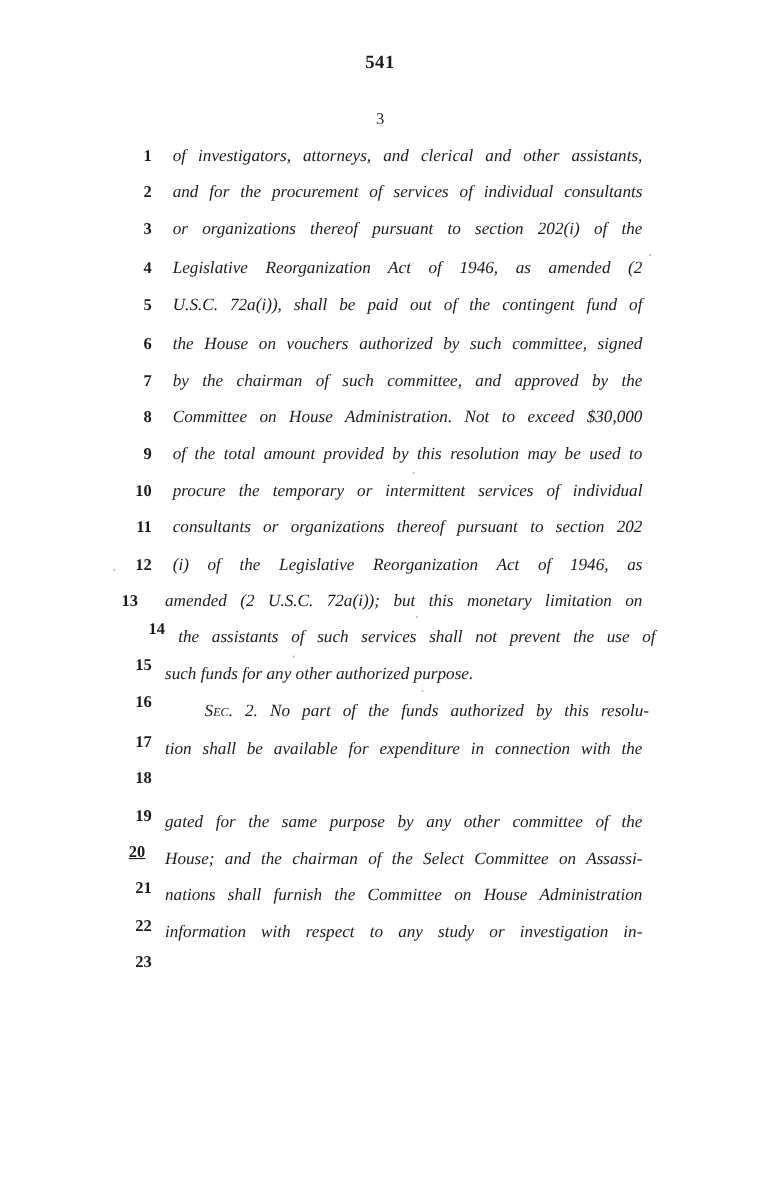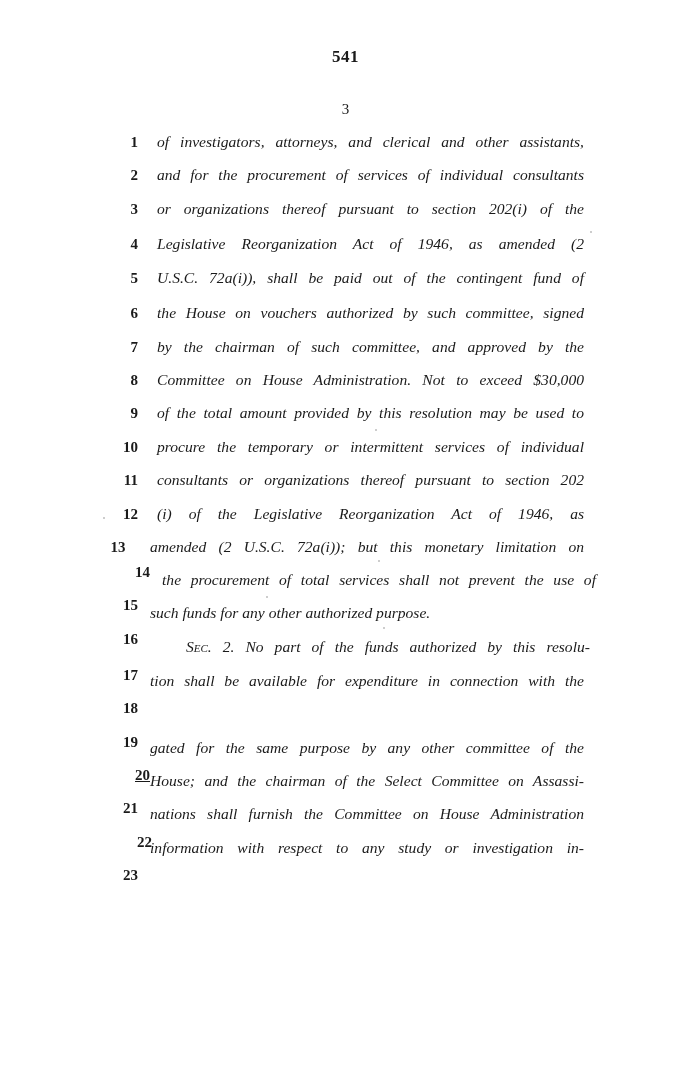--- a/index.html
+++ b/index.html
@@ -134,21 +134,21 @@
       <div class="line" style="top: 503px;">
         <span class="line-number" style="left: 98px; top: 0px;">12</span>
         <span class="line-text justify" style="left: 157px; width: 427px;">(i) of the Legislative Reorganization Act of 1946, as</span>
       </div>
       <div class="line" style="top: 536px;">
         <span class="line-number" style="left: 98px; top: 0px; text-align: center;">13</span>
         <span class="line-text justify" style="left: 150px; width: 434px;">amended (2 U.S.C. 72a(i)); but this monetary limitation on</span>
       </div>
       <div class="line" style="top: 569px; margin-left: 12px;">
         <span class="line-number" style="left: 98px; top: -8px;">14</span>
-        <span class="line-text justify" style="left: 150px; width: 434px;">the procurement of total services shall not prevent the use of</span>
+        <span class="line-text justify" style="left: 150px; width: 434px;">the assistants of such services shall not prevent the use of</span>
       </div>
       <div class="line" style="top: 602px;">
         <span class="line-number" style="left: 98px; top: -8px;">15</span>
         <span class="line-text" style="left: 150px; width: 434px;">such funds for any other authorized purpose.</span>
       </div>
       <div class="line" style="top: 636px;">
         <span class="line-number" style="left: 98px; top: -8px;">16</span>
         <span class="line-text justify" style="left: 156px; width: 404px; padding-left: 30px;"><span class="smallcaps">Sec. 2.</span> <span>No part of the funds authorized by this resolu-</span></span>
       </div>
       <div class="line" style="top: 670px;">
@@ -156,29 +156,29 @@
         <span class="line-text justify" style="left: 150px; width: 434px;">tion shall be available for expenditure in connection with the</span>
       </div>
       <div class="line" style="top: 703px;">
         <span class="line-number" style="left: 98px; top: -6px;">18</span>
       </div>
       <div class="line" style="top: 737px;">
         <span class="line-number" style="left: 98px; top: -6px;">19</span>
         <span class="line-text justify" style="left: 150px; width: 434px;">gated for the same purpose by any other committee of the</span>
       </div>
       <div class="line" style="top: 770px;">
-        <span class="line-number" style="left: 110px; top: -6px; text-decoration: underline;">20</span>
+        <span class="line-number" style="left: 92px; top: -6px; text-decoration: underline;">20</span>
         <span class="line-text justify" style="left: 150px; width: 434px;">House; and the chairman of the Select Committee on Assassi-</span>
       </div>
       <div class="line" style="top: 803px;">
         <span class="line-number" style="left: 98px; top: -6px;">21</span>
         <span class="line-text justify" style="left: 150px; width: 434px;">nations shall furnish the Committee on House Administration</span>
       </div>
       <div class="line" style="top: 837px;">
-        <span class="line-number" style="left: 112px; top: -6px; text-align: right;">22</span>
+        <span class="line-number" style="left: 98px; top: -6px; text-align: right;">22</span>
         <span class="line-text justify" style="left: 150px; width: 434px;">information with respect to any study or investigation in-</span>
       </div>
       <div class="line" style="top: 870px;">
         <span class="line-number" style="left: 98px; top: -6px;">23</span>
       </div>
     </div>
 
   <div class="scan-speck" style="left:103px;top:517px;"></div>
   <div class="scan-speck" style="left:375px;top:429px;"></div>
   <div class="scan-speck" style="left:378px;top:560px;"></div>

